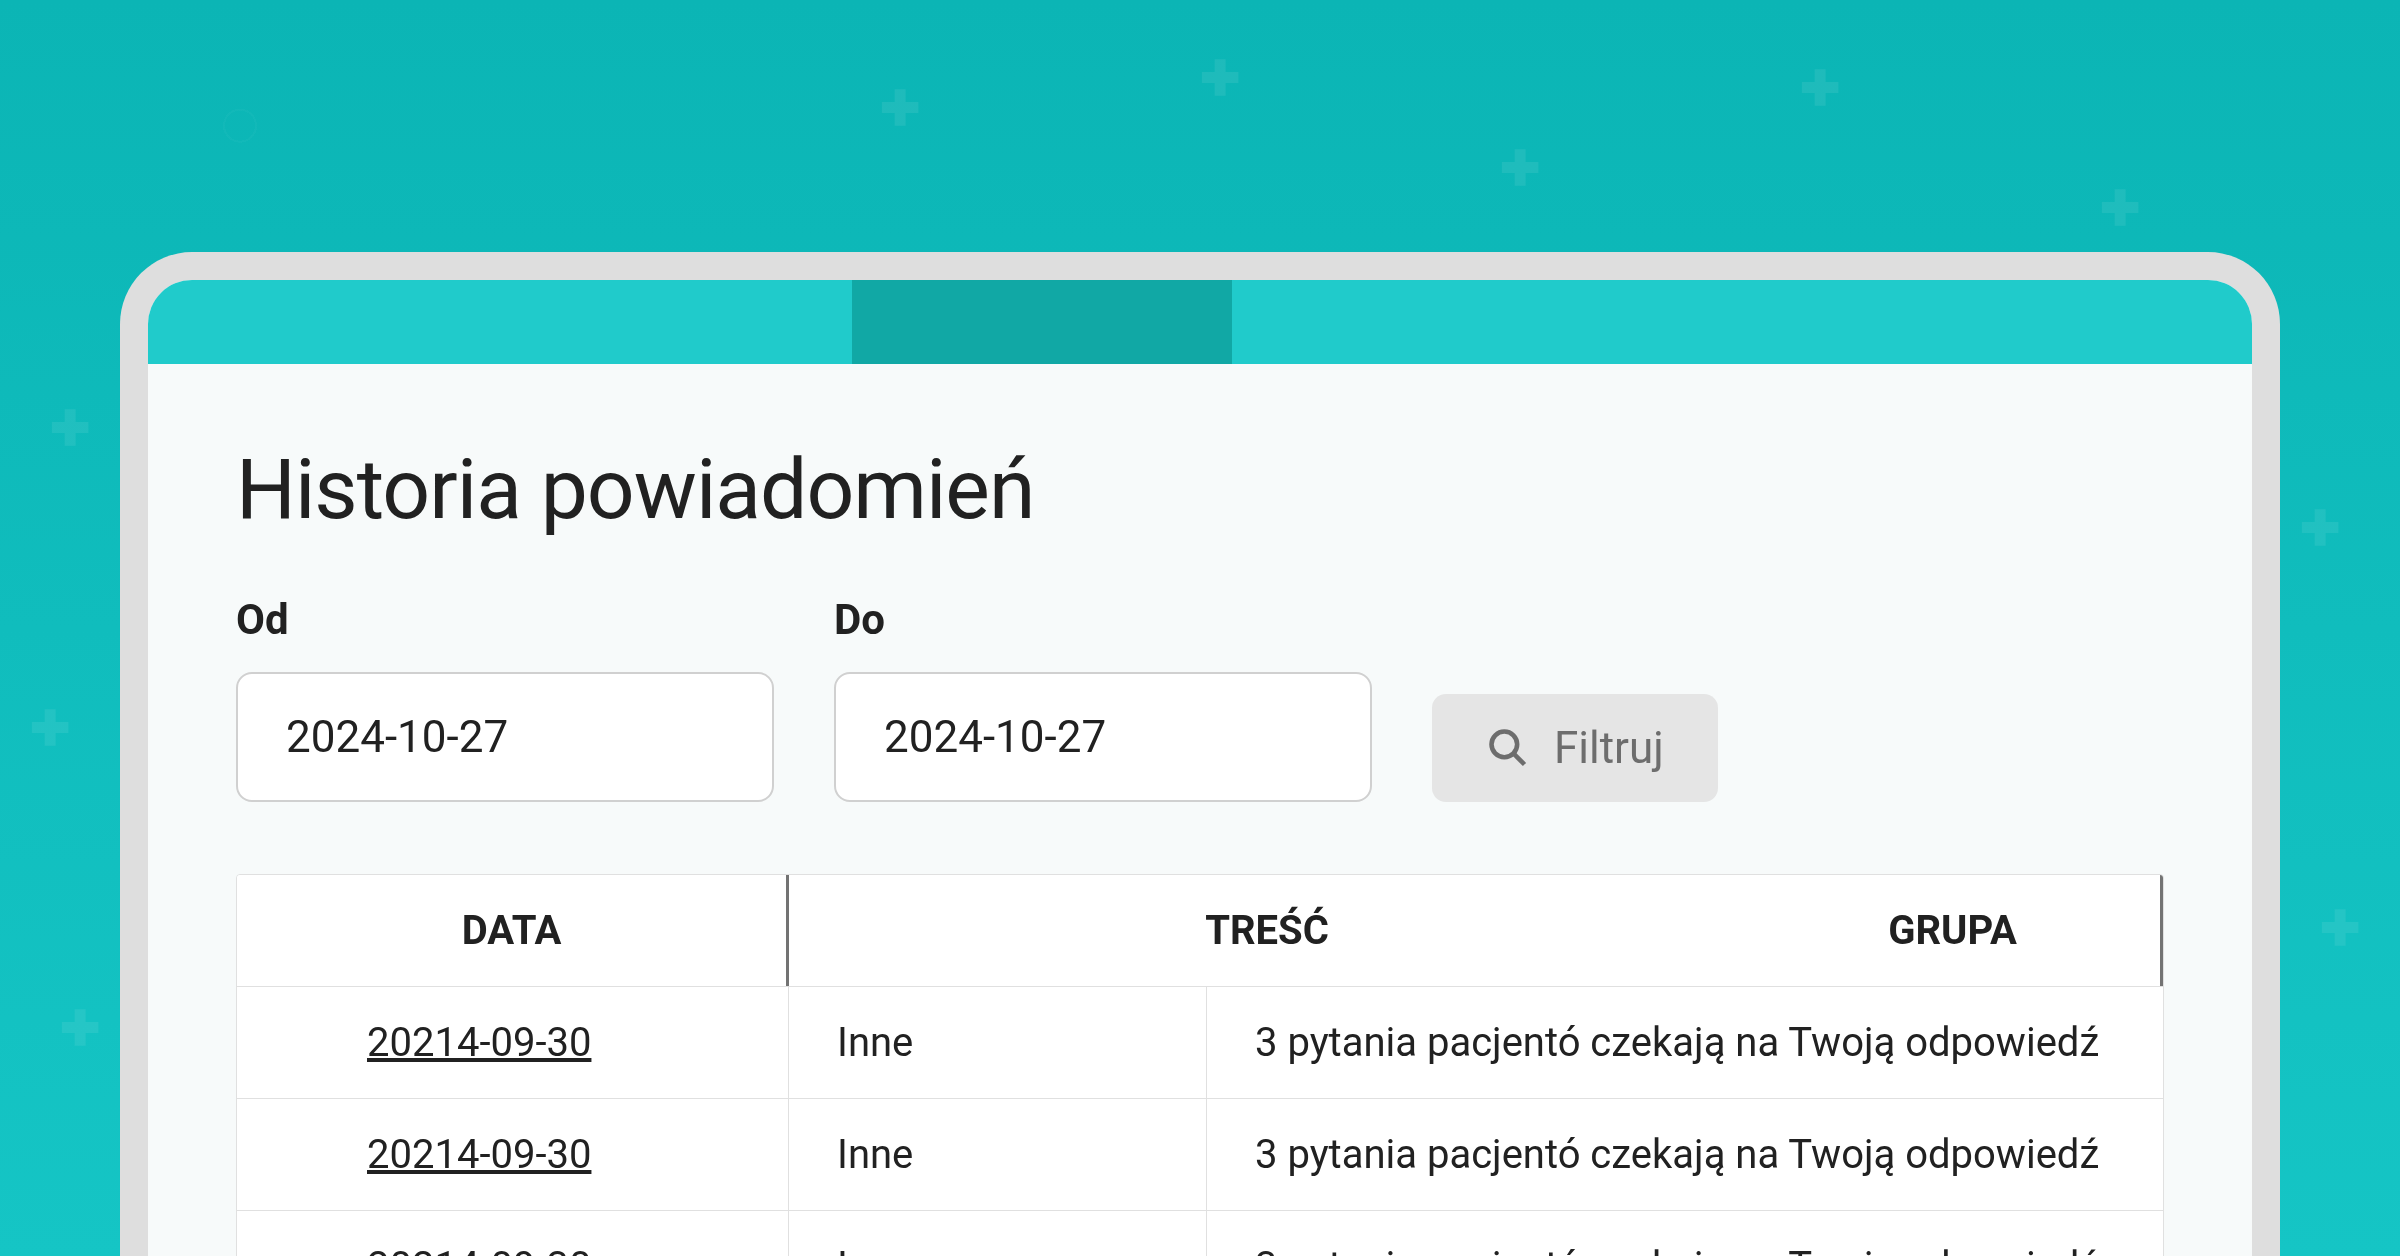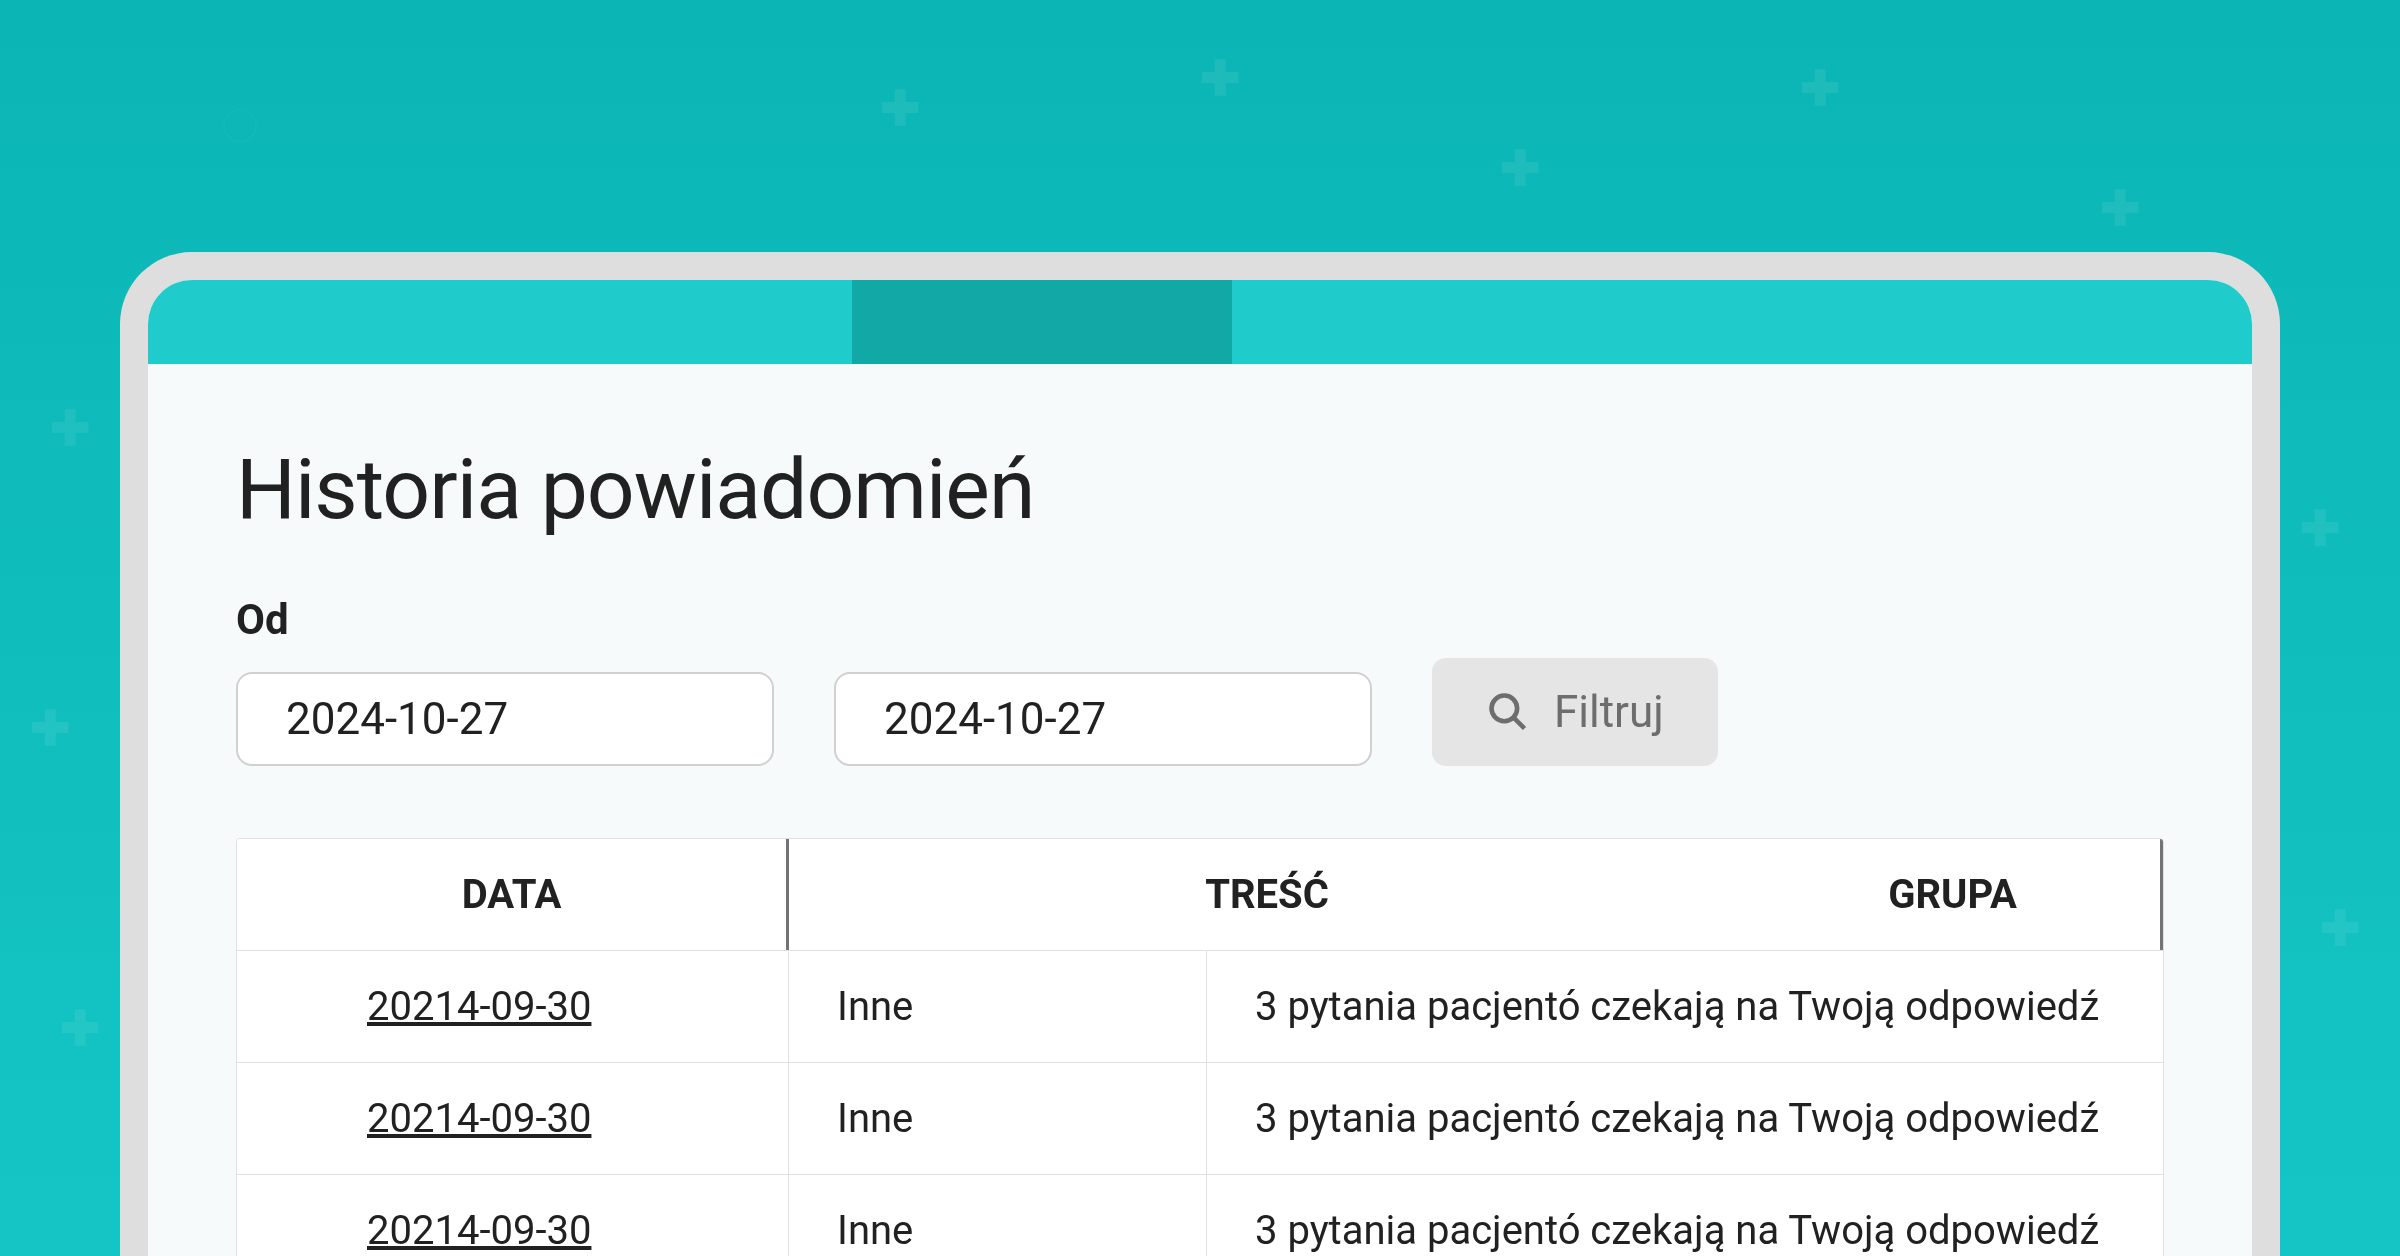--- a/index.html
+++ b/index.html
@@ -96,21 +96,21 @@
     }
     
     .filter-label {
       font-size: 42px;
       font-weight: 700;
       color: #212121;
     }
     
     .date-input {
       width: 538px;
-      height: 94px;
+      height: 130px;
       border: 2px solid #d0d0d0;
       border-radius: 16px;
       background: #ffffff;
       font-size: 44px;
       color: #212121;
       padding: 0 48px;
       font-family: inherit;
     }
     
     .filter-button {
@@ -229,20 +229,21 @@
       <h1 class="page-title">Historia powiadomień</h1>
 
       <div class="filters">
 
         <div class="filter-group">
           <label class="filter-label">Od</label>
           <input type="text" class="date-input" value="2024-10-27" style="">
         </div>
 
         <div class="filter-group">
+          <label class="filter-label">Do</label>
           <input type="text" class="date-input" value="2024-10-27" style="">
         </div>
 
         <button class="filter-button">
           <svg class="search-icon-svg" viewBox="0 0 24 24">
             <circle cx="10" cy="10" r="7"></circle>
             <line x1="21" y1="21" x2="15.5" y2="15.5"></line>
           </svg>
           <span>Filtruj</span>
         </button>

